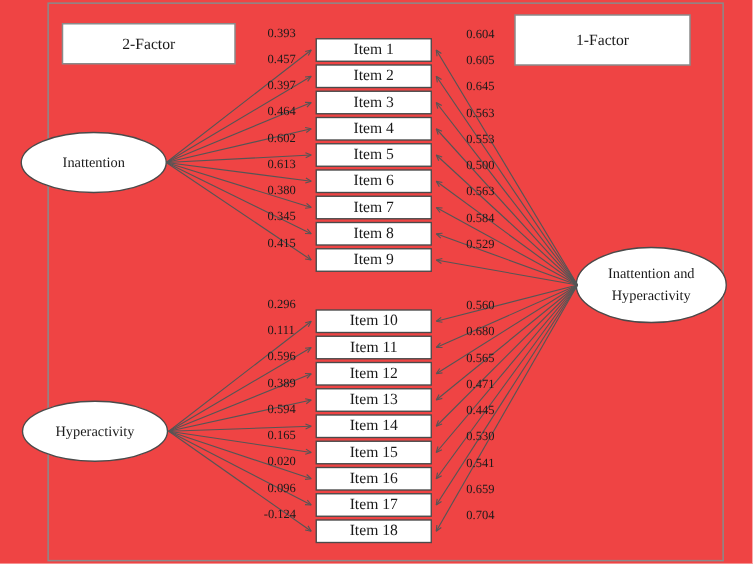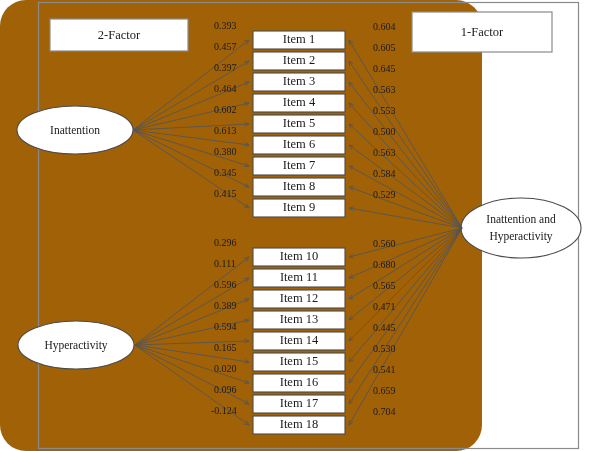--- a/index.html
+++ b/index.html
@@ -1,18 +1,18 @@
 <!DOCTYPE html>
 <html><head>
 <meta charset="utf-8">
 <style>
   html,body{margin:0;padding:0;background:#ffffff;}
   body{width:602px;height:451px;overflow:hidden;
        font-family:"Liberation Serif","DejaVu Serif",serif;}
-  #stage{position:relative;width:482px;height:451px;background:#a16207;border-radius:26px;}
+  #stage{position:relative;width:602px;height:451px;background:#ef4444;}
   svg#diagram{position:absolute;left:0;top:0;width:602px;height:451px;}
   .frame{fill:none;stroke:#8a8a8a;stroke-width:1.2;}
   .hdrbox{fill:#ffffff;stroke:#8a8a8a;stroke-width:1.2;}
   .itembox{fill:#ffffff;stroke:#4a4a4a;stroke-width:1.1;}
   .ellipse{fill:#ffffff;stroke:#4a4a4a;stroke-width:1.1;}
   .path-line{stroke:#555555;stroke-width:0.9;fill:none;}
   .txt{fill:#1a1a1a;font-family:"Liberation Serif","DejaVu Serif",serif;}
   .hdr-label{font-size:12.5px;text-anchor:middle;dominant-baseline:middle;}
   .item-label{font-size:12.5px;text-anchor:middle;dominant-baseline:middle;}
   .fac-label{font-size:11.5px;text-anchor:middle;dominant-baseline:middle;}

